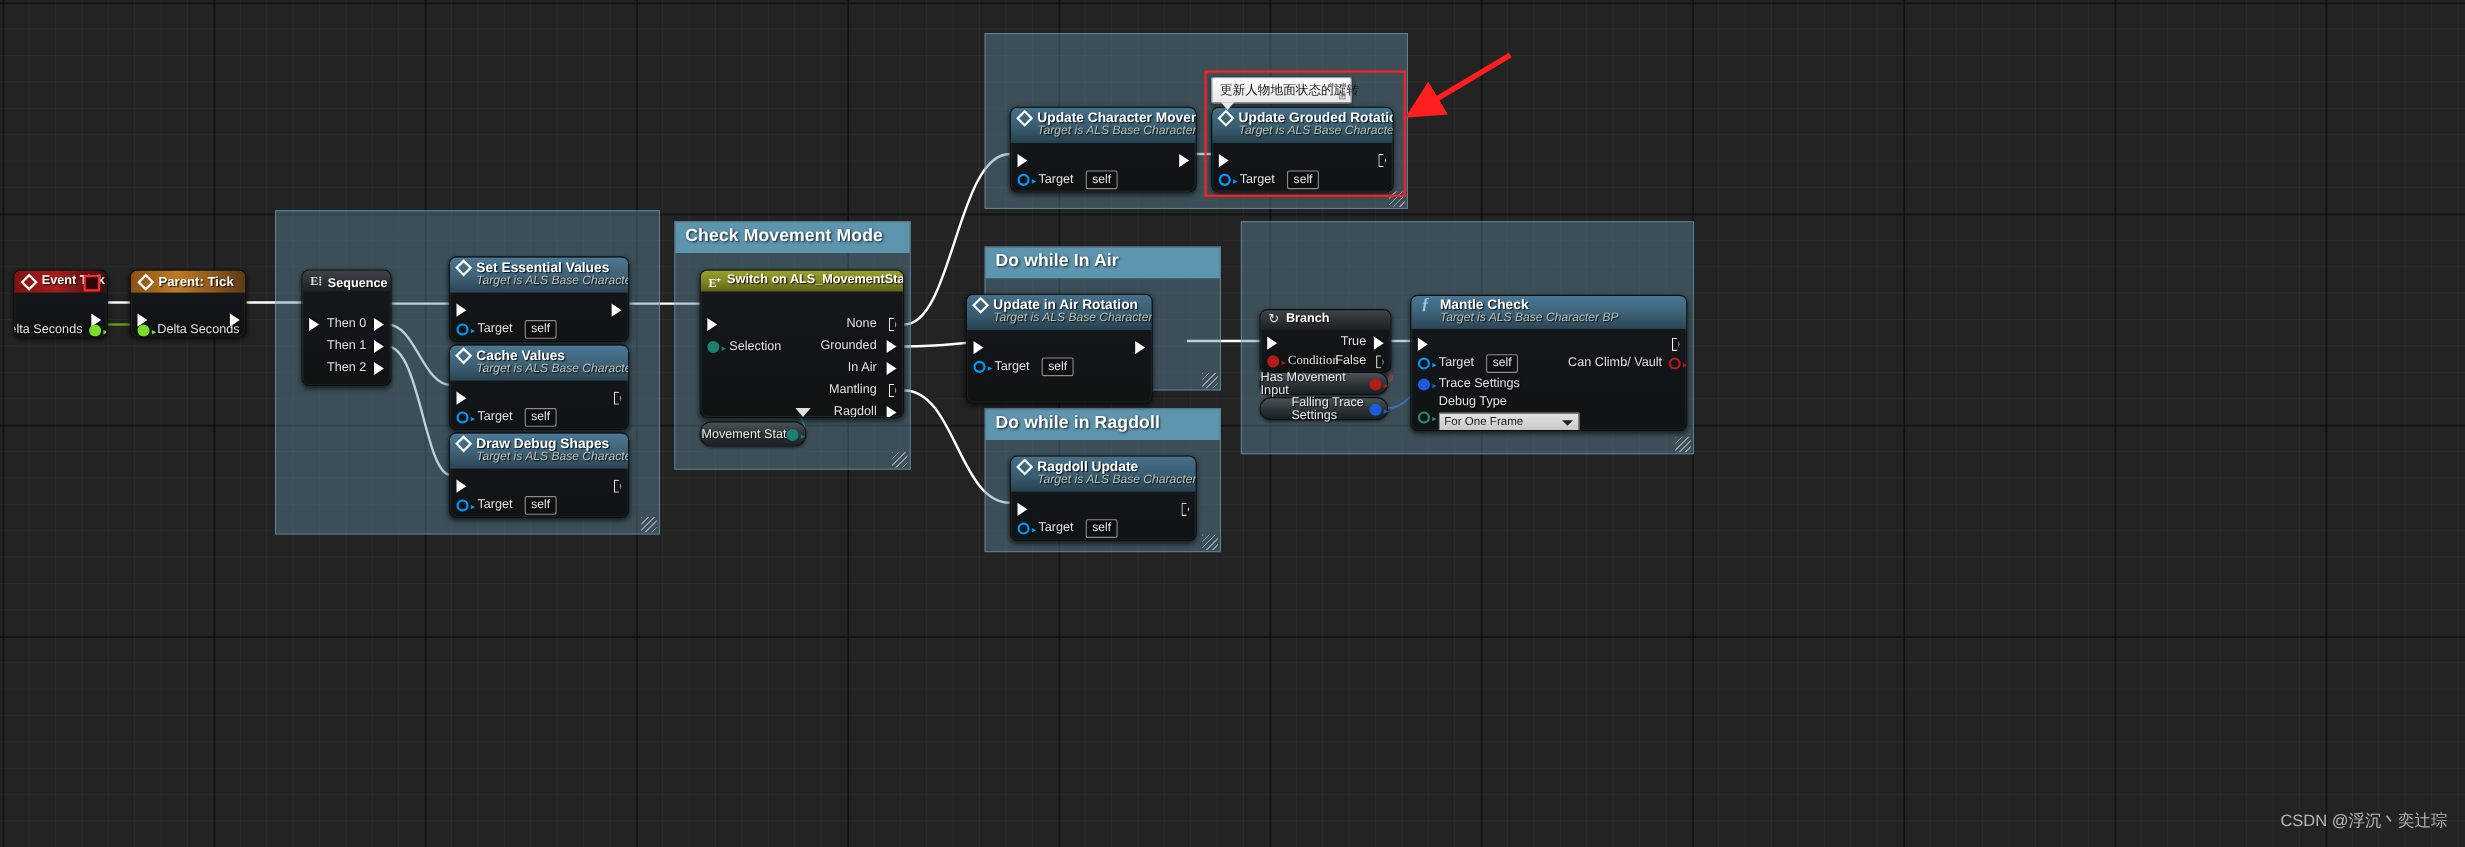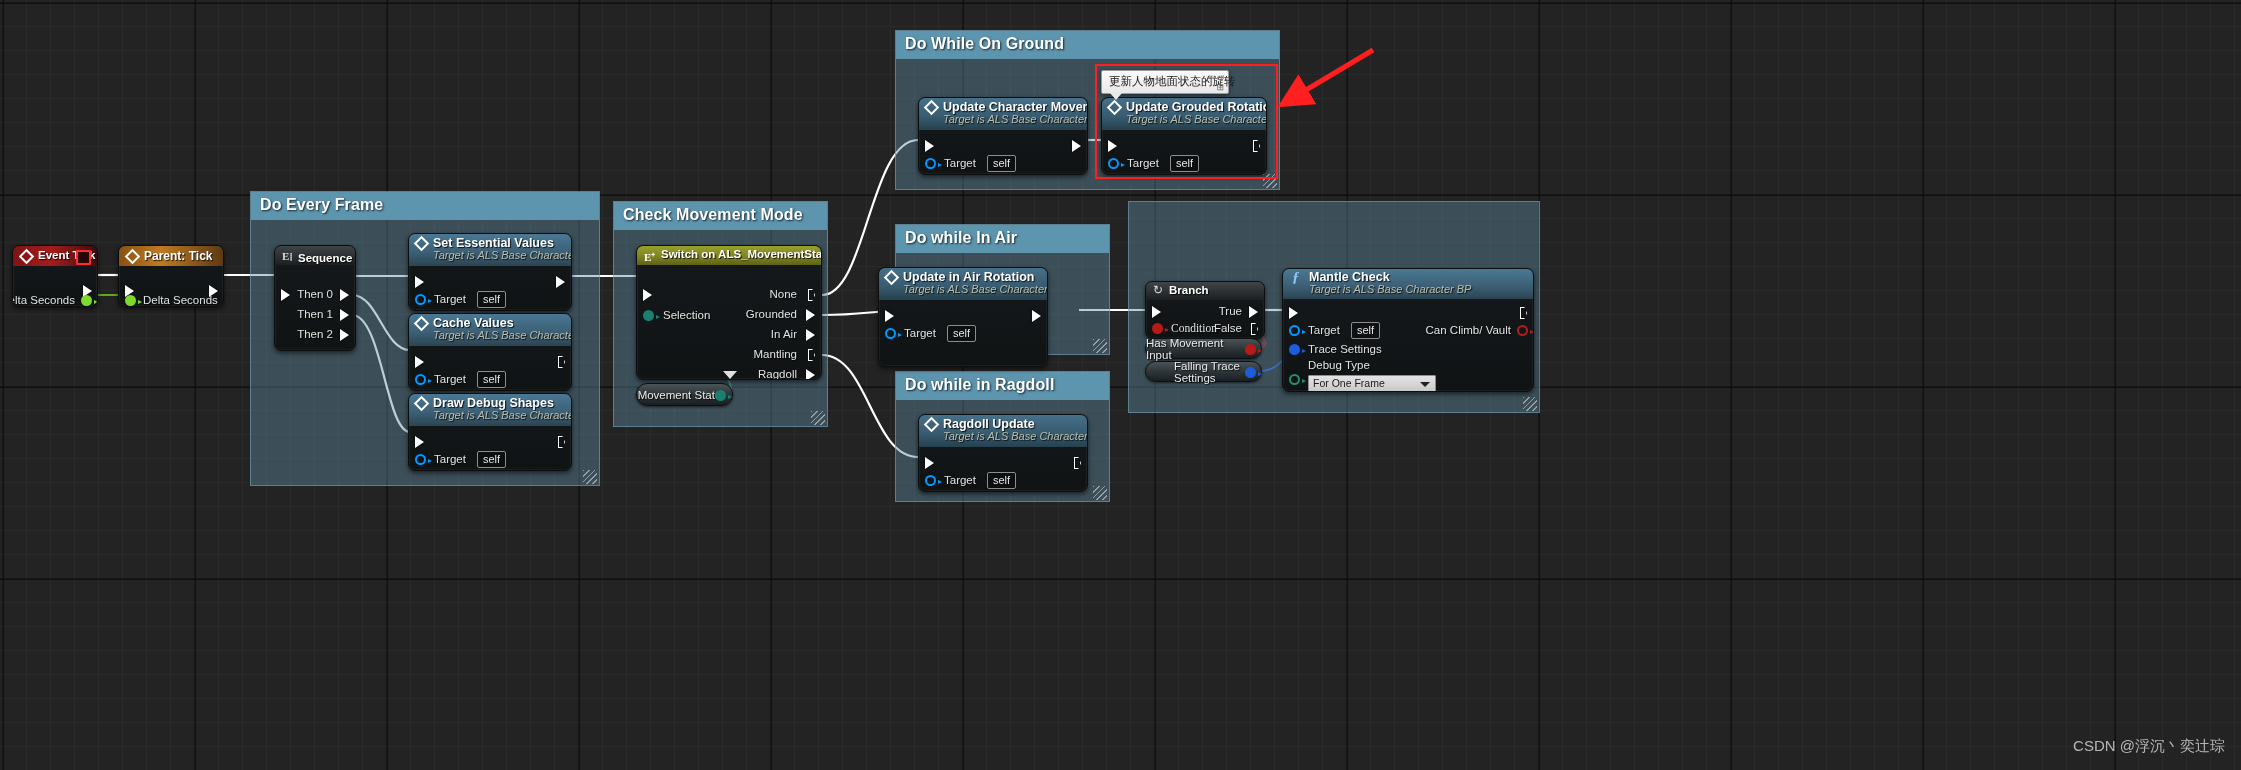--- a/index.html
+++ b/index.html
@@ -142,31 +142,29 @@
     <path d="M1256,348 C1270,344 1262,334 1250,330" stroke="#8e2020" stroke-width="1.6" fill="none"></path>
 
     <path d="M1260,371 C1282,371 1282,352 1300,350" stroke="#1c5ddb" stroke-width="1.8" fill="none"></path>
 
     <path d="M1264,310 L1284,310" stroke="#fff" stroke-width="2.2" fill="none"></path>
 
     <path d="M1146,329 l8,-3 0,6 z" fill="#8e2020"></path>
   </svg>
 
   <div class="comment" style="left:250px;top:191px;width:350px;height:295px;">
-    <div class="chdr" style="font-size:16px;height:28px;">Do Every Frame</div>
     <div class="cgrip"></div>
   </div>
 
   <div class="comment" style="left:613px;top:201px;width:215px;height:226px;">
     <div class="chdr" style="font-size:16px;height:28px;">Check Movement Mode</div>
     <div class="cgrip"></div>
   </div>
 
   <div class="comment" style="left:895px;top:30px;width:385px;height:160px;">
-    <div class="chdr" style="font-size:16px;height:28px;">Do While On Ground</div>
     <div class="cgrip"></div>
   </div>
 
   <div class="comment" style="left:895px;top:224px;width:215px;height:131px;">
     <div class="chdr" style="font-size:16px;height:28px;">Do while In Air</div>
     <div class="cgrip"></div>
   </div>
 
   <div class="comment" style="left:895px;top:371px;width:215px;height:131px;">
     <div class="chdr" style="font-size:16px;height:28px;">Do while in Ragdoll</div>

